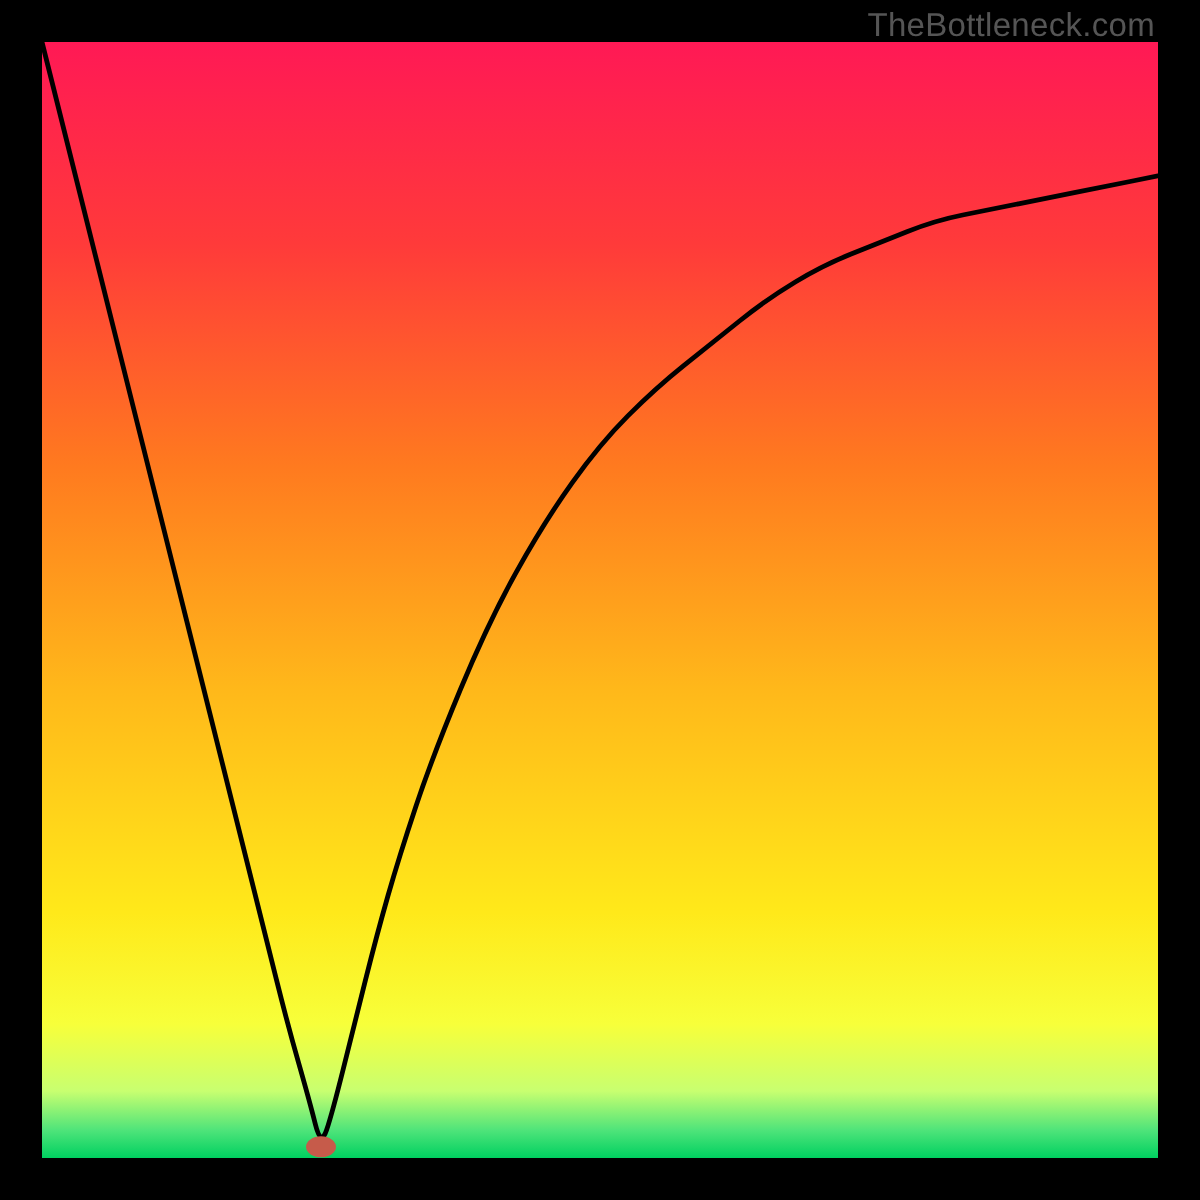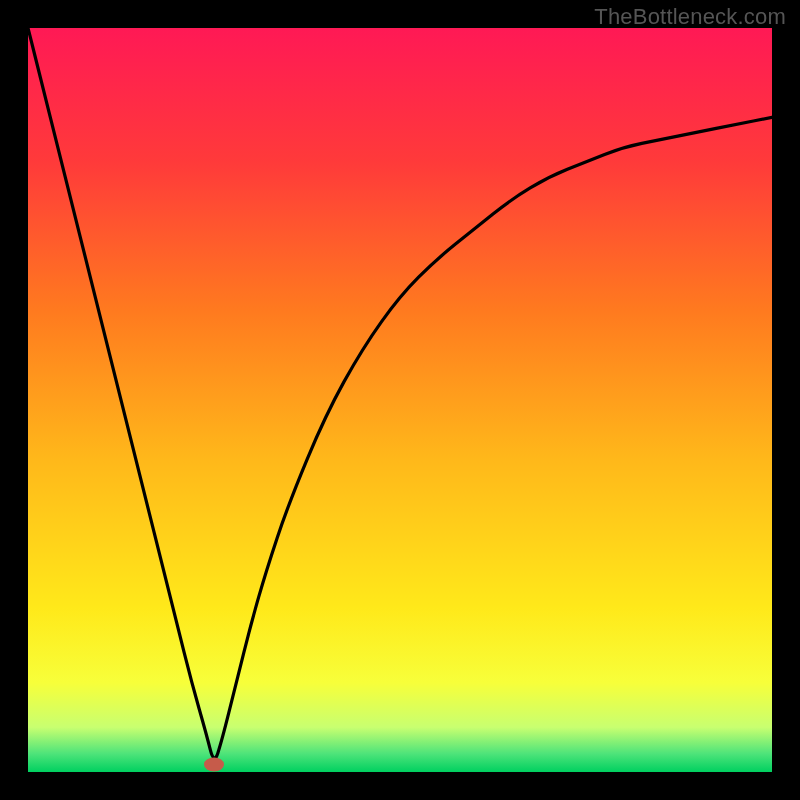--- a/index.html
+++ b/index.html
@@ -22,21 +22,21 @@
   .plot-area {
     position: absolute;
     left: 0;
     top: 0;
     width: 744px;
     height: 744px;
   }
   .watermark {
     position: absolute;
     top: 4px;
-    right: 14px;
+    right: 30px;
     color: #555;
     font-size: 22px;
     font-weight: 500;
     letter-spacing: 0.2px;
   }
 </style>
 </head>
 <body>
 
 <div class="watermark">TheBottleneck.com</div>

